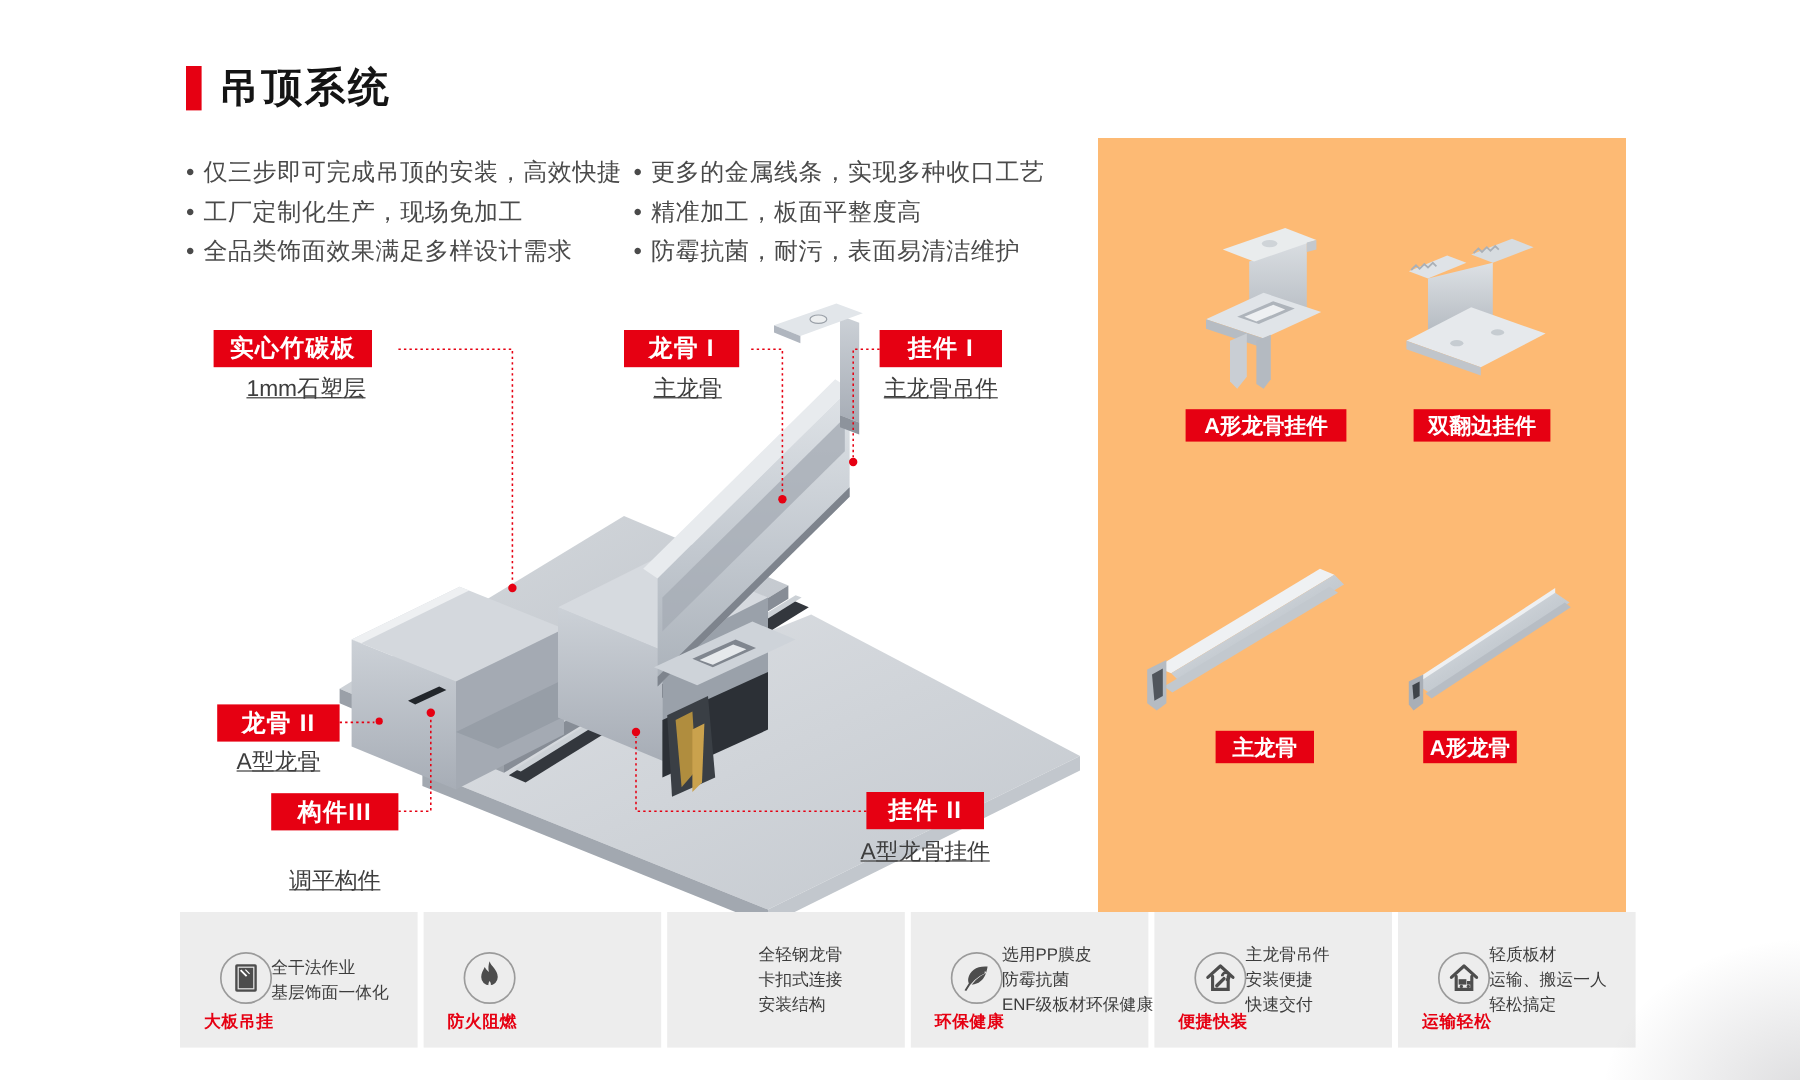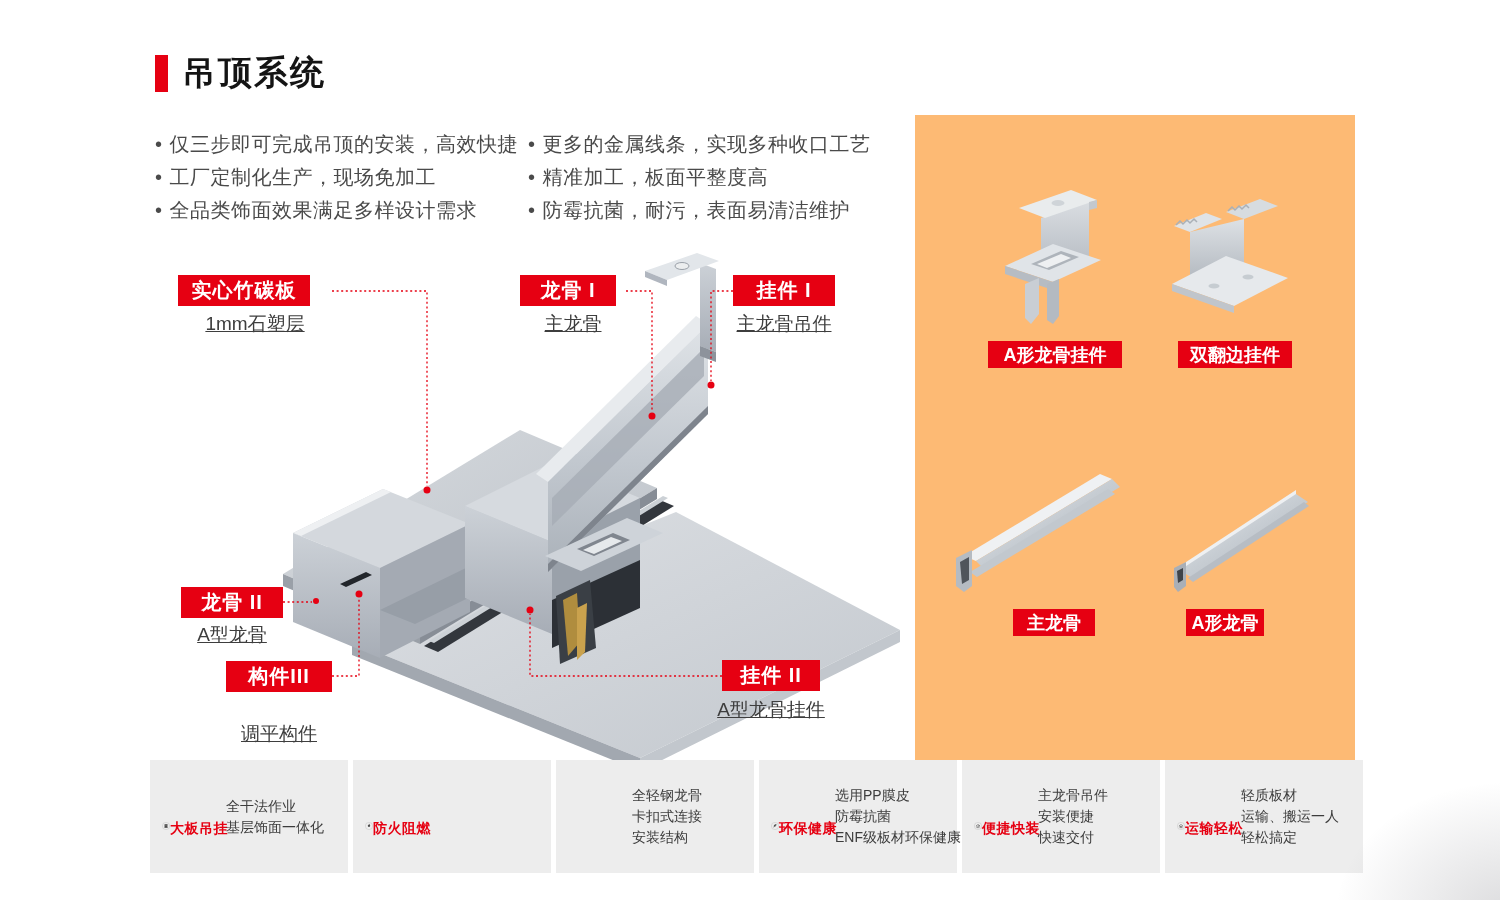--- a/index.html
+++ b/index.html
@@ -20,22 +20,22 @@
   
   .tag{position:absolute;height:31px;background:#e60012;color:#fff;font-size:20px;font-weight:bold;
        display:flex;align-items:center;justify-content:center;letter-spacing:1px;white-space:nowrap;}
   .tag-sub{position:absolute;font-size:19px;color:#3e3e3e;text-align:center;white-space:nowrap;text-decoration:underline;}
   
   .product-panel{position:absolute;left:915px;top:115px;width:440px;height:645px;background:#fdba74;}
   .ptag{position:absolute;background:#e60012;color:#fff;font-weight:bold;font-size:18px;height:27px;
         display:flex;align-items:center;justify-content:center;white-space:nowrap;}
   
   .card{position:absolute;top:760px;width:198px;height:113px;background:#ededed;}
-  .card-ic{position:absolute;left:12px;top:0;width:66px;height:132px;display:flex;flex-direction:row;
-           align-items:center;justify-content:center;}
+  .card-ic{position:absolute;left:12px;top:0;width:66px;height:132px;display:flex;flex-direction:column;
+           align-items:flex-end;justify-content:center;}
   .feat-name{margin-top:5px;font-size:14px;font-weight:bold;color:#e60012;white-space:nowrap;letter-spacing:.5px;}
   .feat-lines{position:absolute;left:76px;top:0;height:113px;display:flex;flex-direction:column;justify-content:center;}
   .feat-lines div{font-size:14px;line-height:21px;color:#3c3c3c;white-space:nowrap;}
   .corner-shade{position:absolute;right:0;bottom:0;width:180px;height:130px;
      background:radial-gradient(ellipse at 105% 110%, rgba(60,60,70,.18), rgba(60,60,70,0) 65%);}
   svg{display:block;}
   .abs{position:absolute;}
 </style>
 </head>
 <body>

